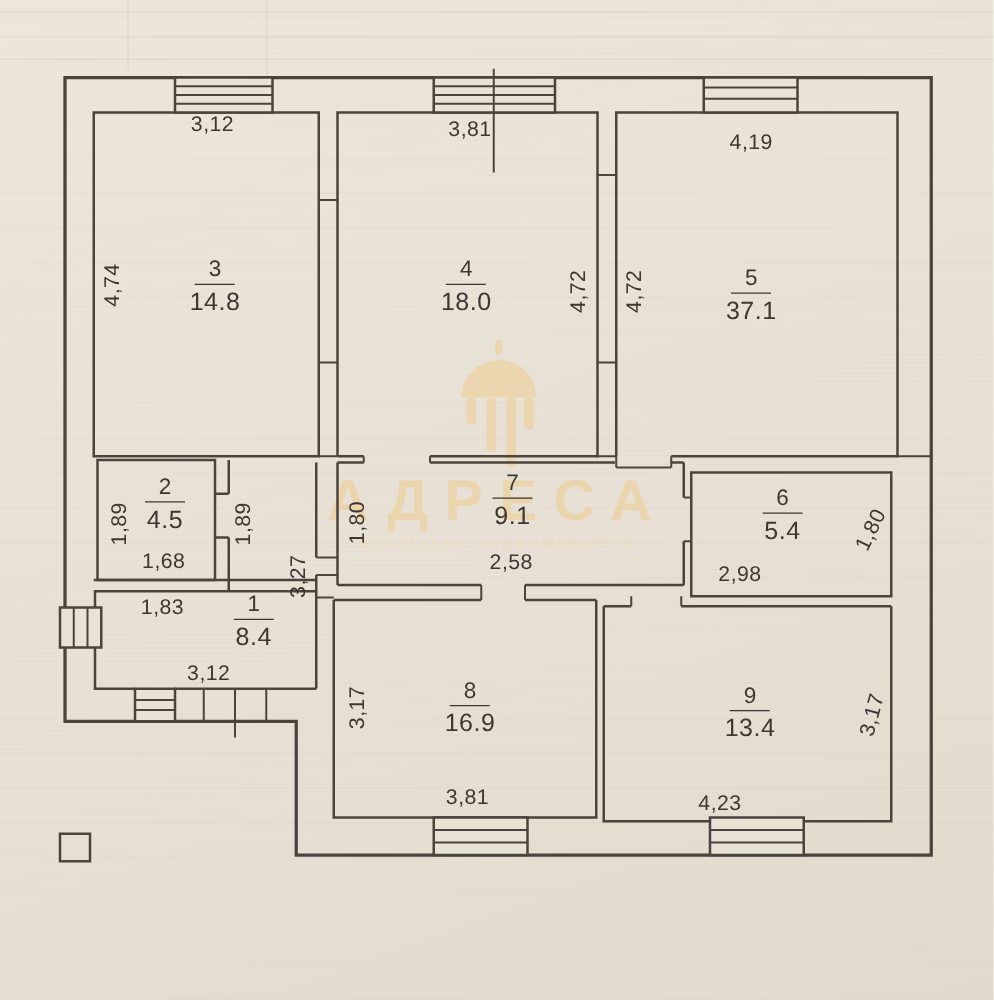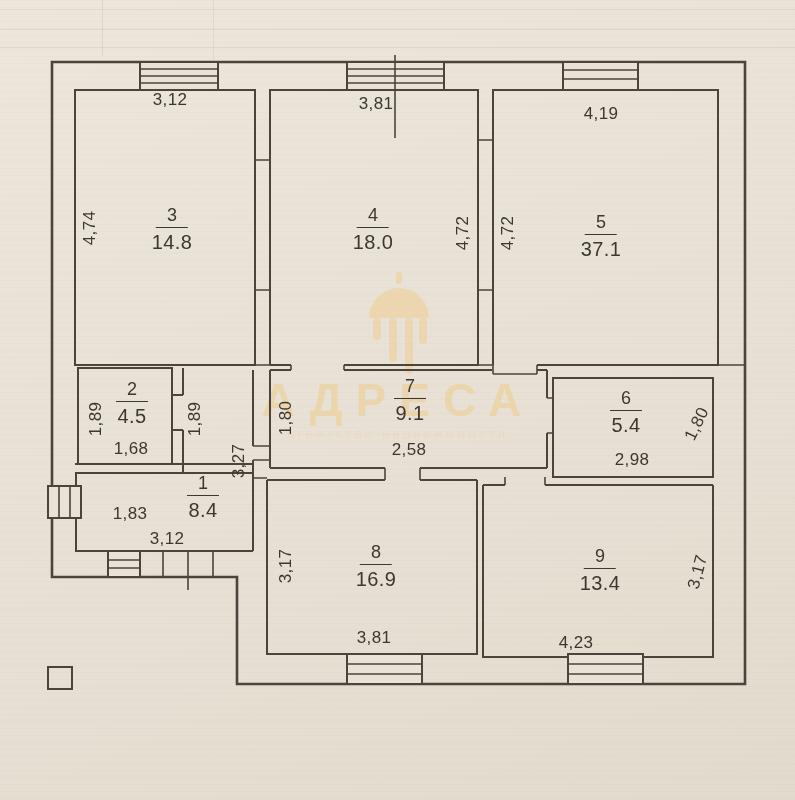--- a/index.html
+++ b/index.html
@@ -168,25 +168,25 @@
 
   <div class="lbl" style="left:170px;top:100px">3,12</div>
   <div class="lbl r90" style="left:90px;top:228px">4,74</div>
   <div class="lbl" style="left:376px;top:104px">3,81</div>
   <div class="lbl r90" style="left:463px;top:233px">4,72</div>
   <div class="lbl" style="left:601px;top:114px">4,19</div>
   <div class="lbl r90" style="left:508px;top:233px">4,72</div>
   <div class="lbl r90" style="left:96px;top:419px">1,89</div>
   <div class="lbl r90" style="left:195px;top:419px">1,89</div>
   <div class="lbl" style="left:131px;top:449px">1,68</div>
-  <div class="lbl" style="left:130px;top:514px">1,83</div>
+  <div class="lbl" style="left:130px;top:486px">1,83</div>
   <div class="lbl r90" style="left:239px;top:461px">3,27</div>
   <div class="lbl" style="left:167px;top:539px">3,12</div>
   <div class="lbl r90" style="left:286px;top:418px">1,80</div>
   <div class="lbl" style="left:409px;top:450px">2,58</div>
-  <div class="lbl" style="left:632px;top:460px">2,98</div>
+  <div class="lbl" style="left:592px;top:460px">2,98</div>
   <div class="lbl r65" style="left:697px;top:424px">1,80</div>
   <div class="lbl r90" style="left:286px;top:566px">3,17</div>
   <div class="lbl" style="left:374px;top:638px">3,81</div>
   <div class="lbl" style="left:576px;top:643px">4,23</div>
   <div class="lbl r72" style="left:698px;top:572px">3,17</div>
 
 </div>
 
 </body></html>

